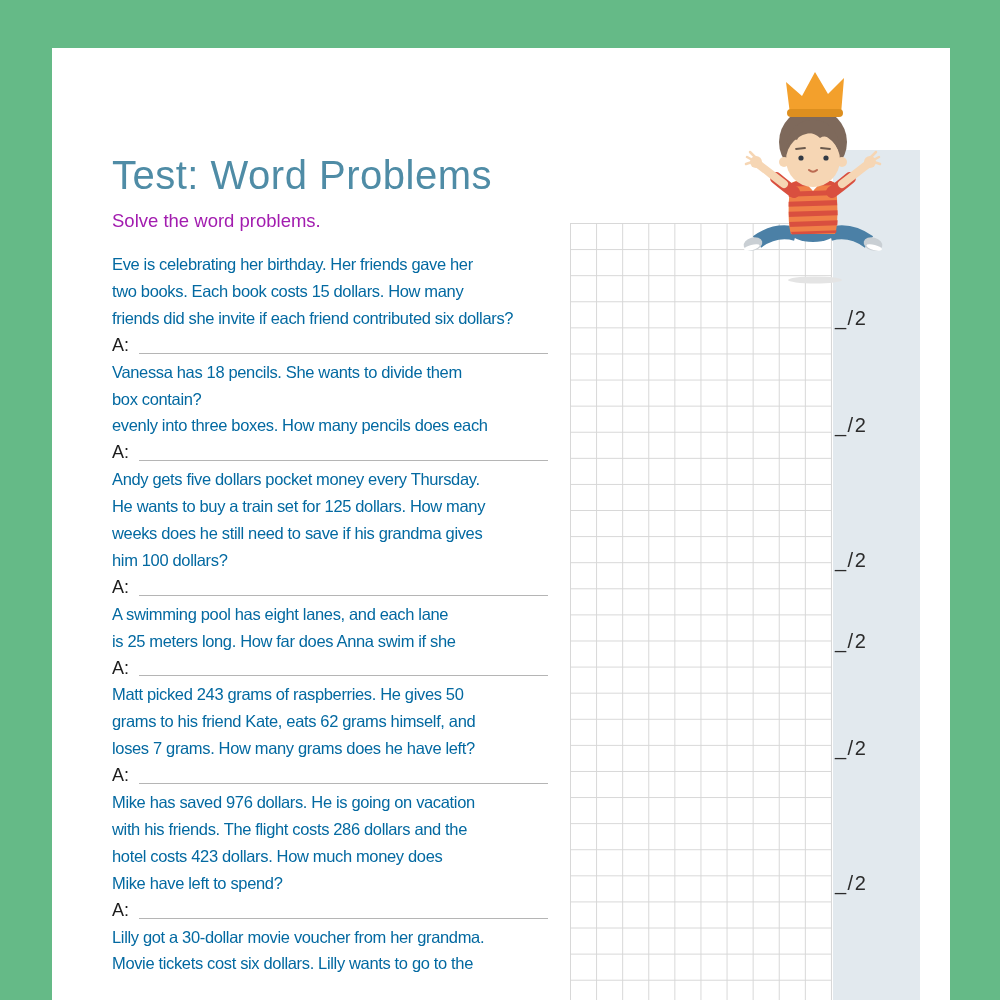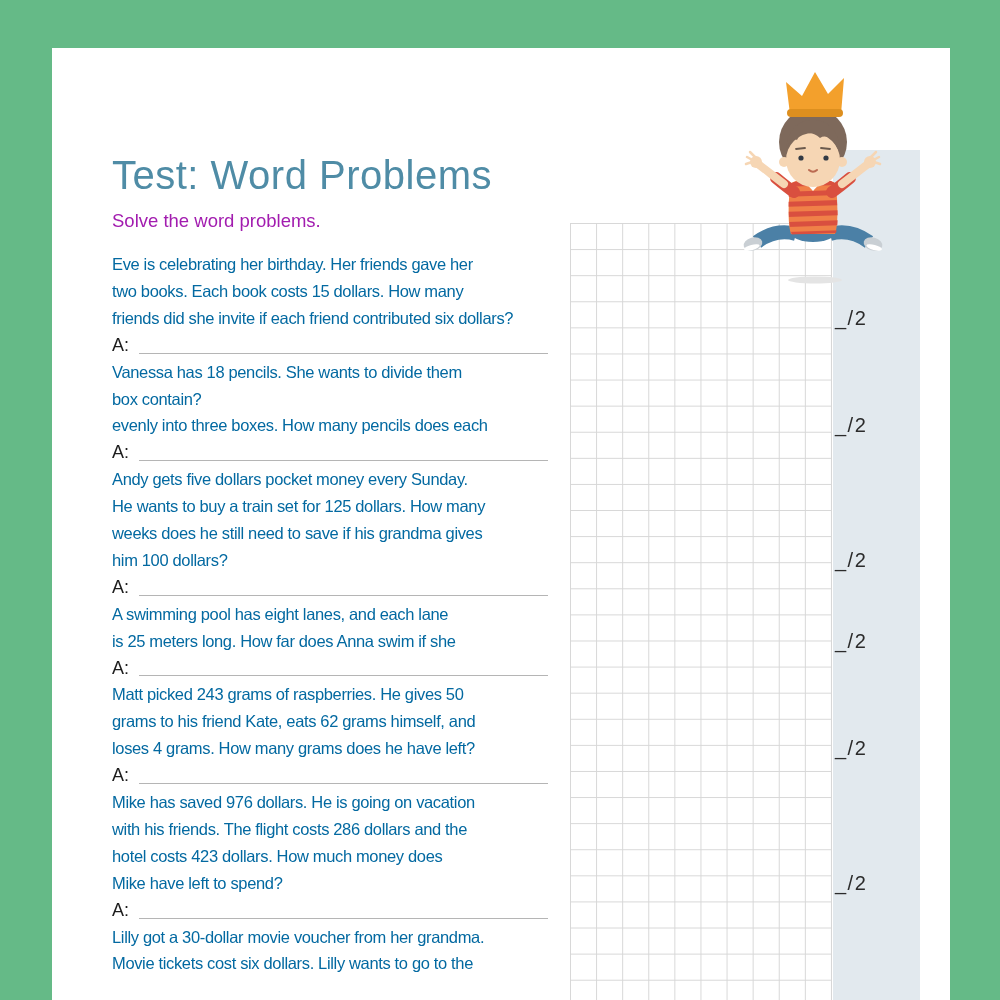--- a/index.html
+++ b/index.html
@@ -76,21 +76,21 @@
         </div>
     <div class="arow">
       <span class="alabel">A:</span>
       <span class="aline"></span>
     </div>
     <span class="score">_/2</span>
   </div>
 
   <div class="problem">
     <div class="plines">
-          <div class="pline">Andy gets five dollars pocket money every Sunday.</div>
+          <div class="pline">Andy gets five dollars pocket money every Thursday.</div>
           <div class="pline">He wants to buy a train set for 125 dollars. How many</div>
           <div class="pline">weeks does he still need to save if his grandma gives</div>
           <div class="pline">him 100 dollars?</div>
         </div>
     <div class="arow">
       <span class="alabel">A:</span>
       <span class="aline"></span>
     </div>
     <span class="score">_/2</span>
   </div>
@@ -104,21 +104,21 @@
       <span class="alabel">A:</span>
       <span class="aline"></span>
     </div>
     <span class="score">_/2</span>
   </div>
 
   <div class="problem">
     <div class="plines">
           <div class="pline">Matt picked 243 grams of raspberries. He gives 50</div>
           <div class="pline">grams to his friend Kate, eats 62 grams himself, and</div>
-          <div class="pline">loses 4 grams. How many grams does he have left?</div>
+          <div class="pline">loses 7 grams. How many grams does he have left?</div>
         </div>
     <div class="arow">
       <span class="alabel">A:</span>
       <span class="aline"></span>
     </div>
     <span class="score">_/2</span>
   </div>
 
   <div class="problem">
     <div class="plines">

